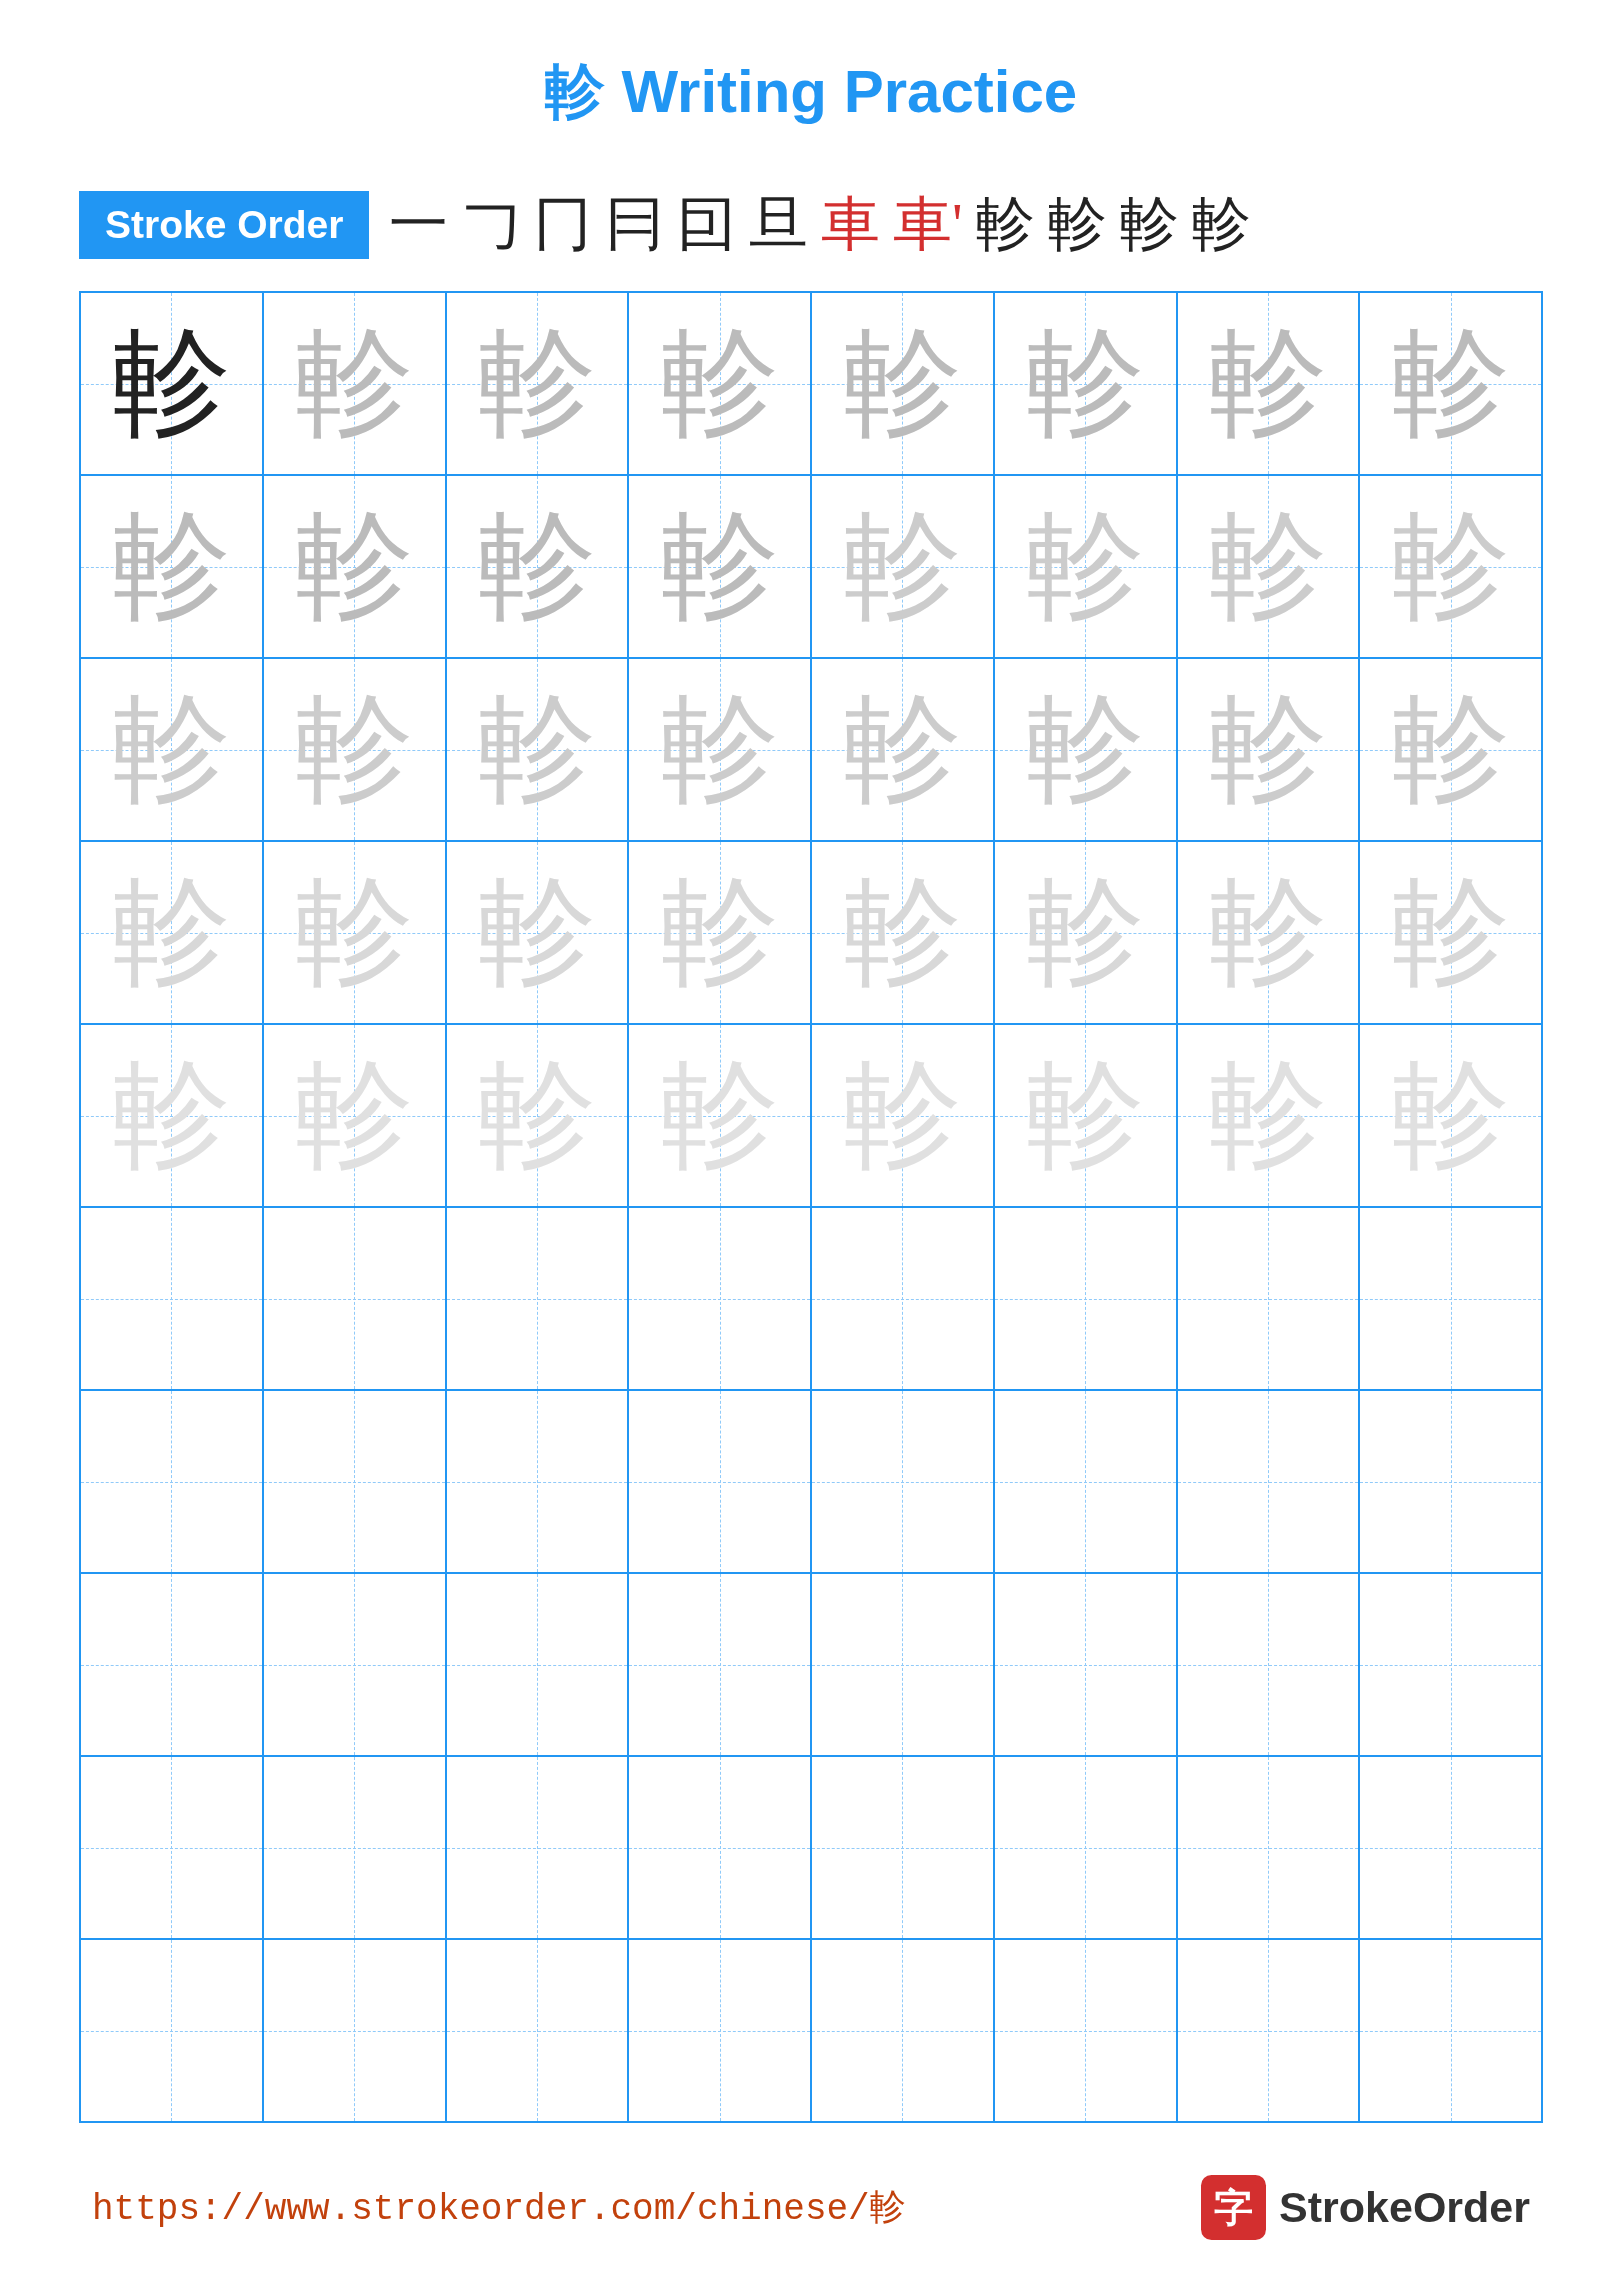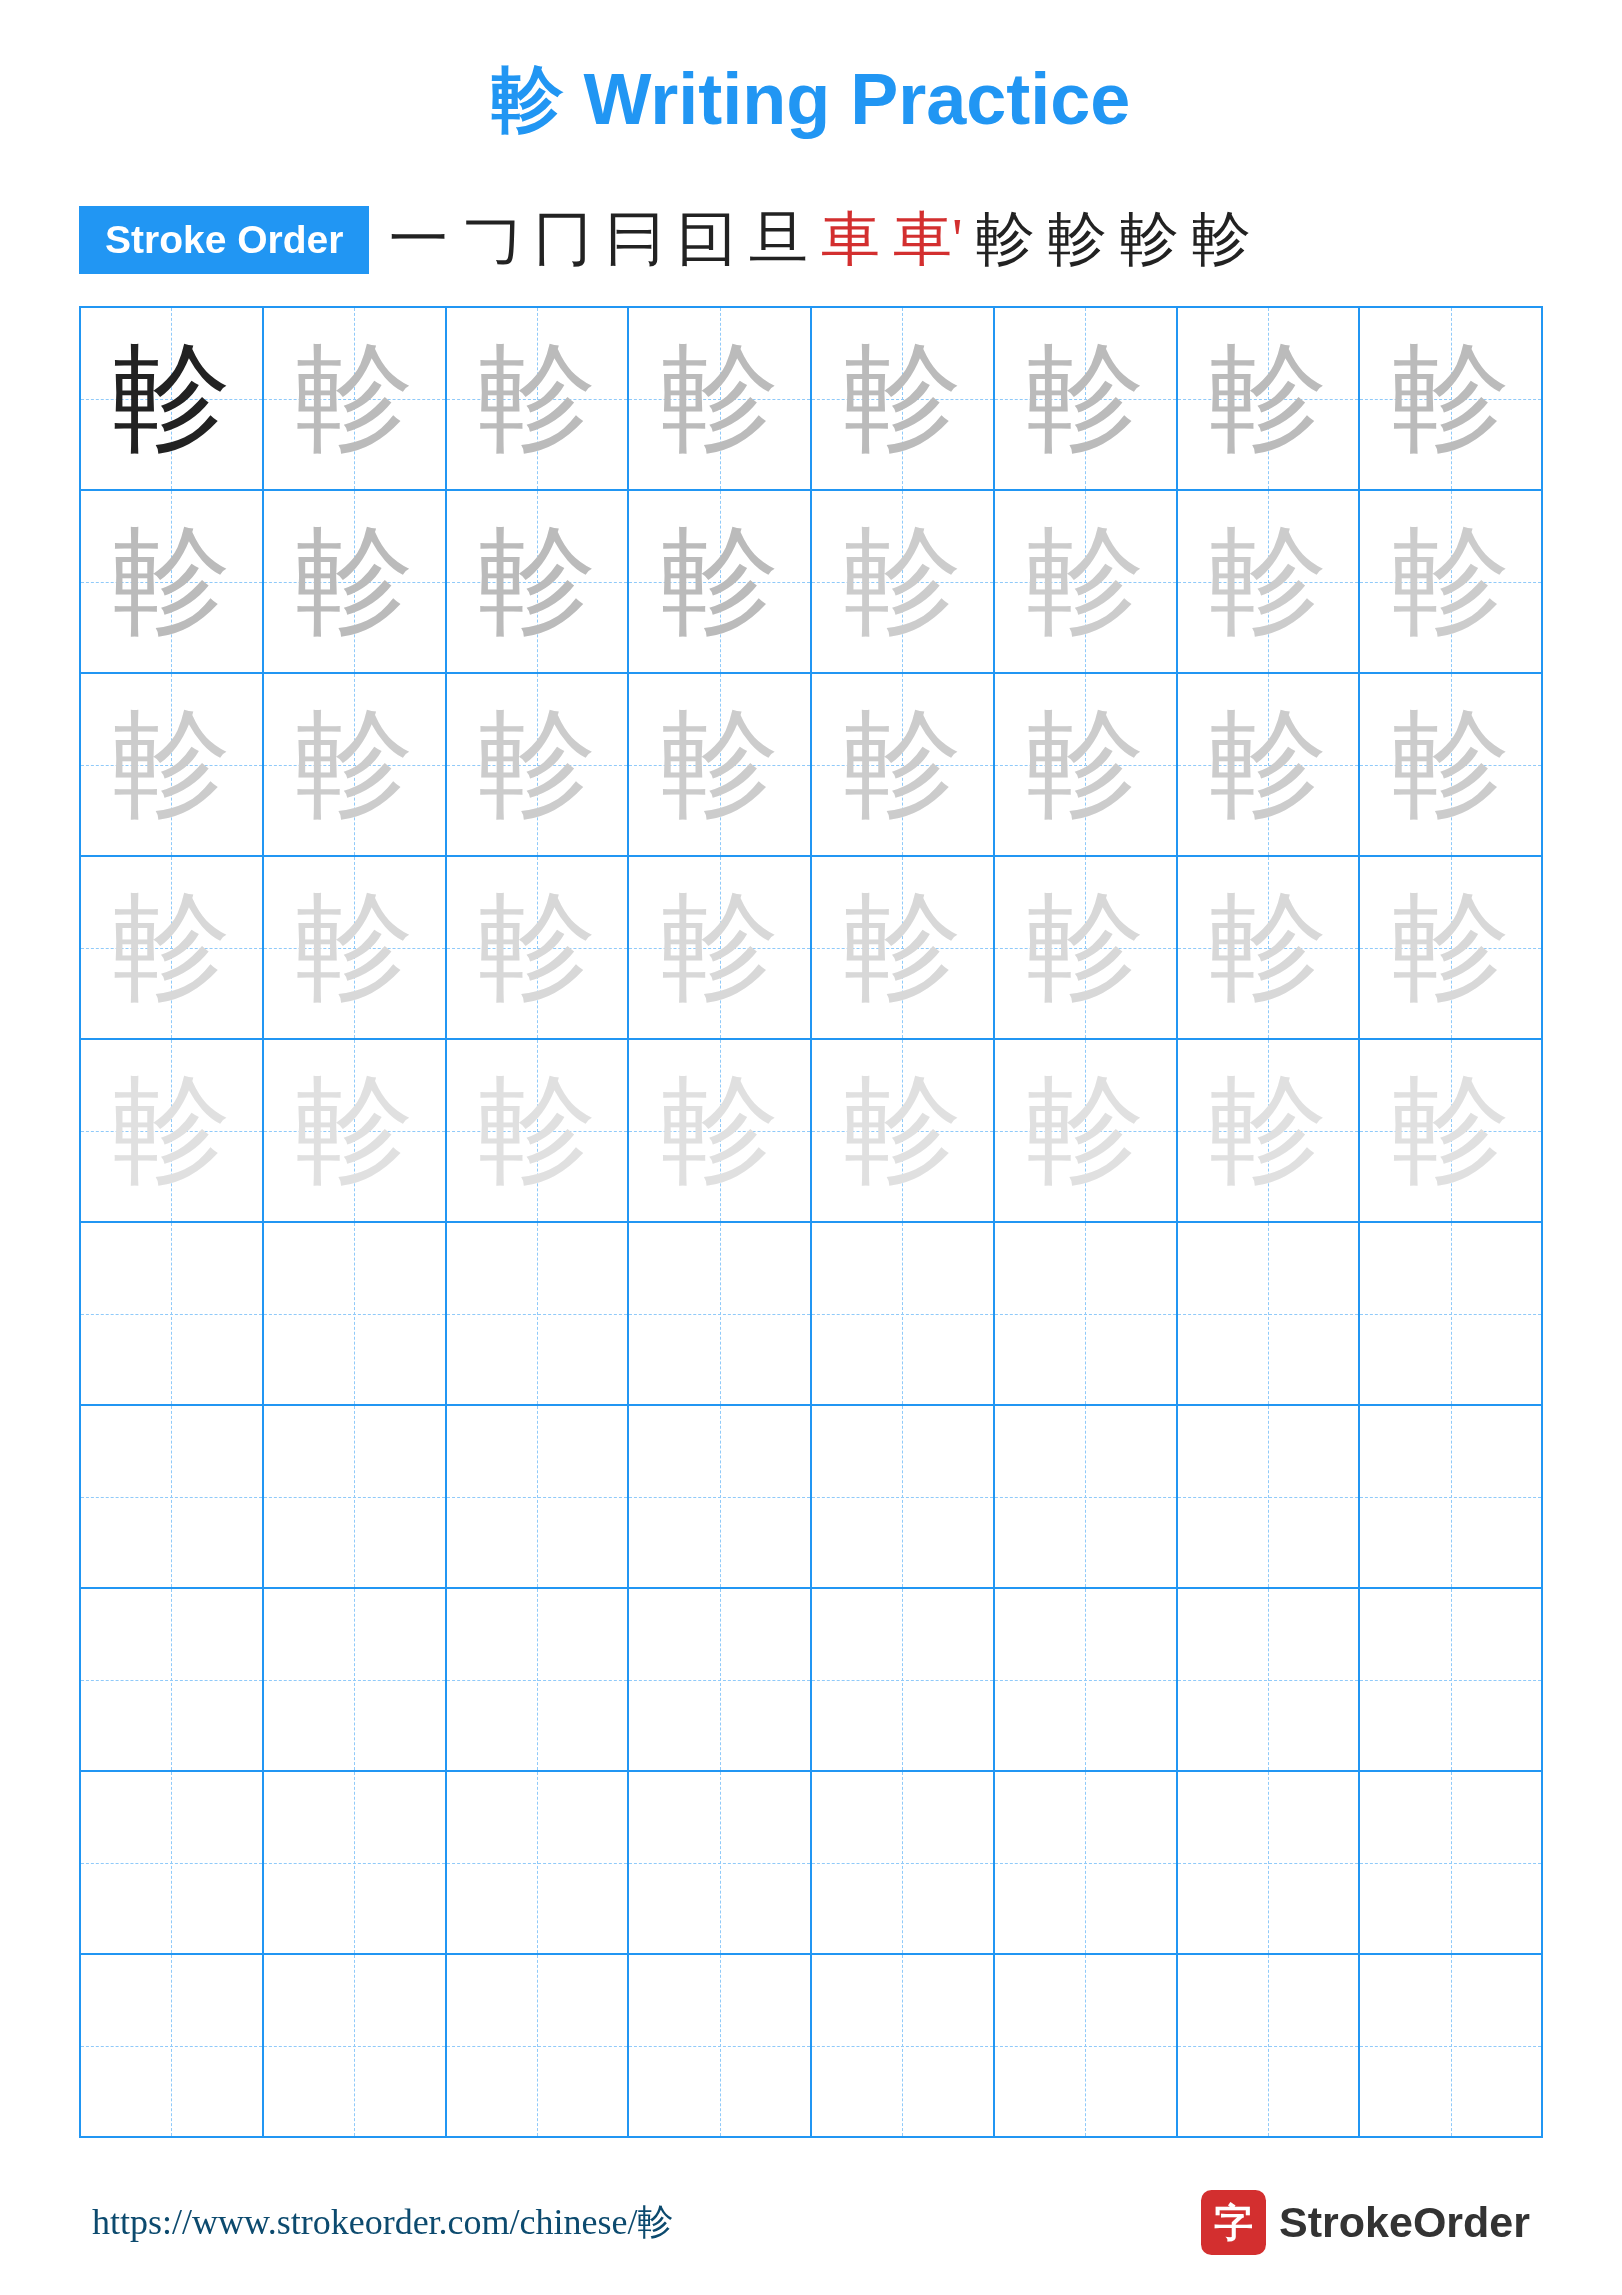--- a/index.html
+++ b/index.html
@@ -16,21 +16,21 @@
       width: 1622px;
       min-height: 2295px;
       background: #fff;
       padding: 52px 79px;
       display: flex;
       flex-direction: column;
       align-items: center;
     }
 
     .title {
-      font-size: 72px;
+      font-size: 60px;
       color: #2196F3;
       font-weight: bold;
       margin-bottom: 52px;
       font-family: Arial, sans-serif;
       text-align: left;
     }
 
     .stroke-order-row {
       display: flex;
       align-items: center;
@@ -136,23 +136,23 @@
     .footer {
       display: flex;
       width: 100%;
       justify-content: space-between;
       align-items: center;
       margin-top: 52px;
       padding: 0 13px;
     }
 
     .footer-url {
-      color: #0c4a6e;
+      color: #c2410c;
       font-size: 36px;
-      font-family: Liberation Serif, serif;
+      font-family: Liberation Mono, monospace;
     }
 
     .footer-logo {
       display: flex;
       align-items: center;
       gap: 13px;
     }
 
     .logo-icon {
       width: 65px;

